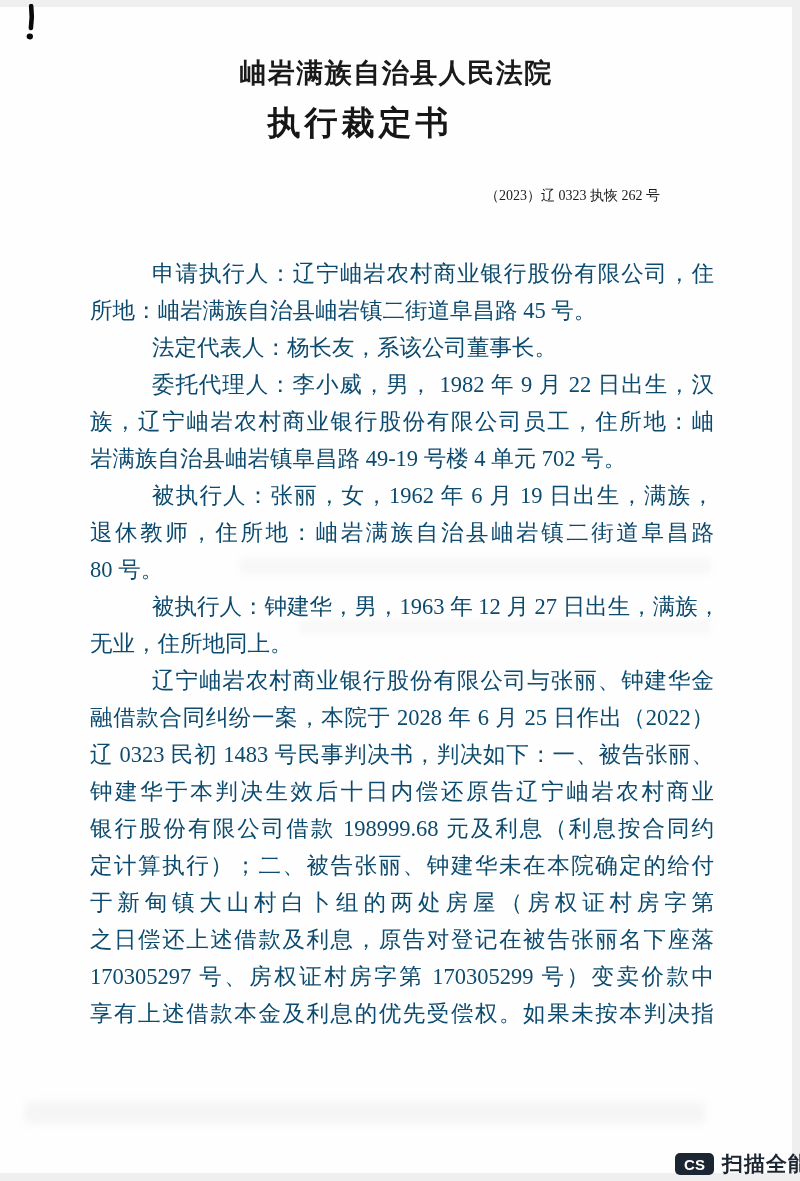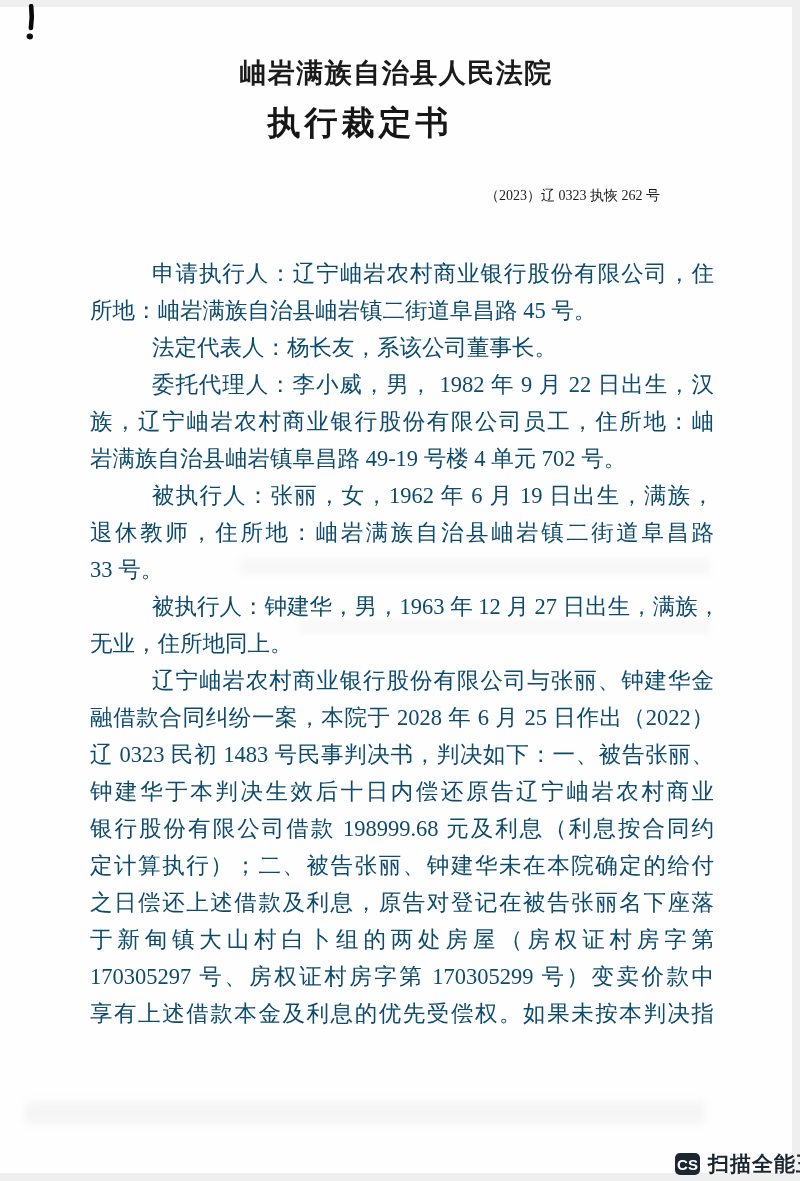--- a/index.html
+++ b/index.html
@@ -57,21 +57,21 @@
   .artifact.a2 { left: 300px; top: 620px; width: 410px; height: 14px; background: rgba(110,110,125,0.04); filter: blur(3px); }
   .artifact.a3 { left: 25px;  top: 1102px; width: 680px; height: 22px; background: rgba(100,100,115,0.06); filter: blur(4px); }
 
   
   .watermark {
     position: absolute; left: 675px; top: 1150px; z-index: 3;
     display: flex; align-items: center; gap: 8px;
     font-family: "Liberation Sans", "DejaVu Sans", sans-serif;
   }
   .wm-badge {
-    width: 25px; height: 22px; border-radius: 5px;
+    width: 39px; height: 22px; border-radius: 5px;
     background: #1c2633; color: #ffffff;
     font-size: 15px; font-weight: 700;
     display: flex; align-items: center; justify-content: center;
     flex: 0 0 auto;
   }
   .wm-label {
     font-size: 21px; font-weight: 700; letter-spacing: 1px;
     color: #1c2633; white-space: nowrap;
   }
 </style>
@@ -99,31 +99,31 @@
 
   <div class="body-block" id="body-block">
       <div class="line indent">申请执行人：辽宁岫岩农村商业银行股份有限公司，住</div>
       <div class="line end">所地：岫岩满族自治县岫岩镇二街道阜昌路 45 号。</div>
       <div class="line indent end">法定代表人：杨长友，系该公司董事长。</div>
       <div class="line indent">委托代理人：李小威，男， 1982 年 9 月 22 日出生，汉</div>
       <div class="line">族，辽宁岫岩农村商业银行股份有限公司员工，住所地：岫</div>
       <div class="line end">岩满族自治县岫岩镇阜昌路 49-19 号楼 4 单元 702 号。</div>
       <div class="line indent">被执行人：张丽，女，1962 年 6 月 19 日出生，满族，</div>
       <div class="line">退休教师，住所地：岫岩满族自治县岫岩镇二街道阜昌路</div>
-      <div class="line end">33 号。</div>
+      <div class="line end">80 号。</div>
       <div class="line indent">被执行人：钟建华，男，1963 年 12 月 27 日出生，满族，</div>
       <div class="line end">无业，住所地同上。</div>
       <div class="line indent">辽宁岫岩农村商业银行股份有限公司与张丽、钟建华金</div>
       <div class="line">融借款合同纠纷一案，本院于 2028 年 6 月 25 日作出（2022）</div>
       <div class="line">辽 0323 民初 1483 号民事判决书，判决如下：一、被告张丽、</div>
       <div class="line">钟建华于本判决生效后十日内偿还原告辽宁岫岩农村商业</div>
       <div class="line">银行股份有限公司借款 198999.68 元及利息（利息按合同约</div>
       <div class="line">定计算执行）；二、被告张丽、钟建华未在本院确定的给付</div>
+      <div class="line">于新甸镇大山村白卜组的两处房屋（房权证村房字第</div>
       <div class="line">之日偿还上述借款及利息，原告对登记在被告张丽名下座落</div>
-      <div class="line">于新甸镇大山村白卜组的两处房屋（房权证村房字第</div>
       <div class="line">170305297 号、房权证村房字第 170305299 号）变卖价款中</div>
       <div class="line">享有上述借款本金及利息的优先受偿权。如果未按本判决指</div>
     </div>
 
   <div class="watermark">
     <span class="wm-badge">CS</span>
     <span class="wm-label">扫描全能王</span>
   </div>
 
 </div>

